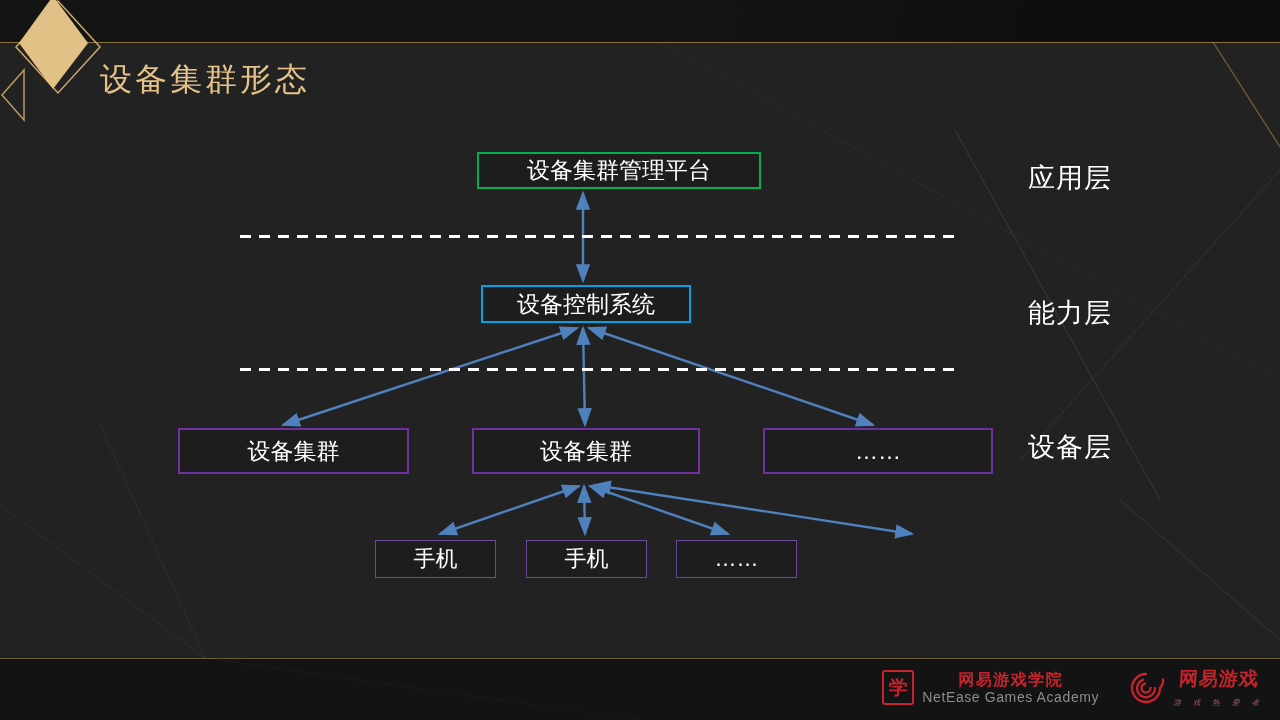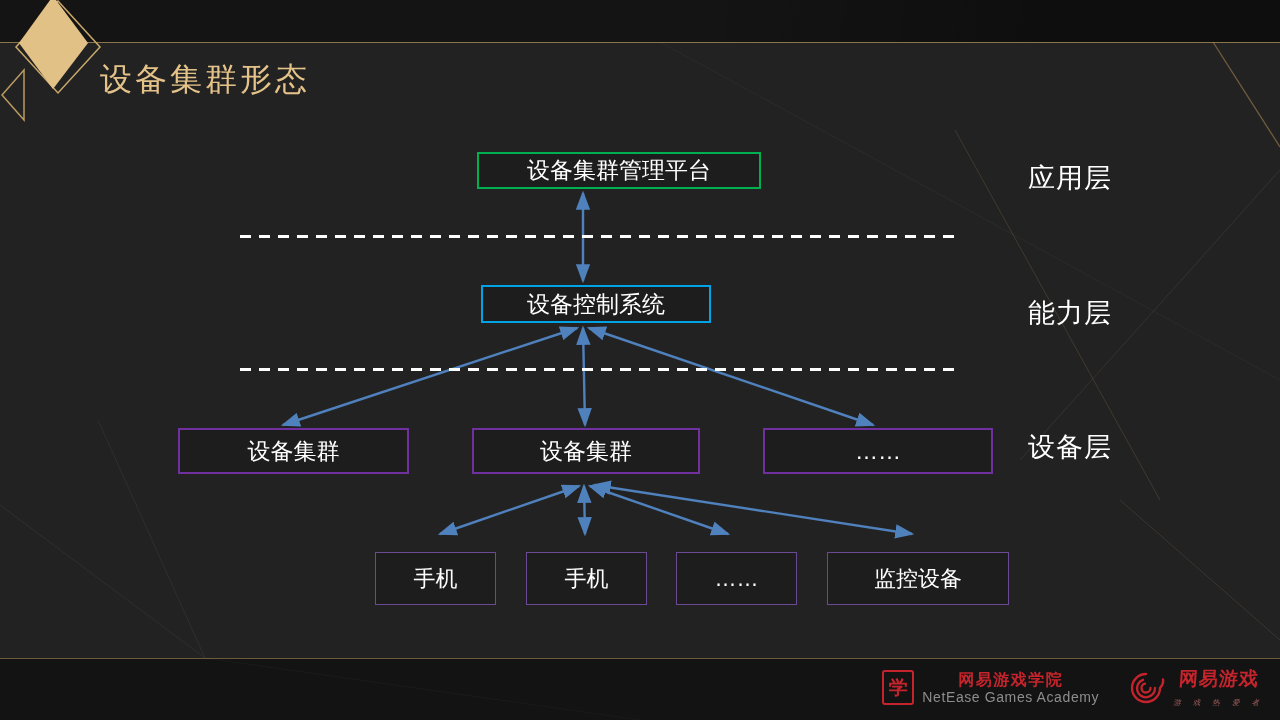--- a/index.html
+++ b/index.html
@@ -20,26 +20,26 @@
   .title{
     position:absolute;left:100px;top:50px;font-size:32px;letter-spacing:3px;
     color:#e4c389;font-weight:500;margin-top:8px;
   }
   
   .node{
     position:absolute;display:flex;align-items:center;justify-content:center;
     color:#ffffff;background:rgba(0,0,0,0.12);box-sizing:border-box;white-space:nowrap;
   }
   #node-platform{left:477px;top:152px;width:284px;height:37px;border:2.5px solid #00b050;font-size:23px;}
-  #node-control{left:481px;top:285px;width:230px;height:38px;border:2.5px solid #00a3e6;font-size:23px;}
+  #node-control{left:481px;top:285px;width:210px;height:38px;border:2.5px solid #00a3e6;font-size:23px;}
   .cluster{top:428px;height:46px;border:2px solid #7030a0;font-size:23px;}
   #cluster-1{left:178px;width:231px;}
   #cluster-2{left:472px;width:228px;}
   #cluster-3{left:763px;width:230px;}
-  .device{top:552px;height:53px;border:1.5px solid #6a4a94;font-size:22px;}
+  .device{top:540px;height:38px;border:1.5px solid #6a4a94;font-size:22px;}
   #device-1{left:375px;width:121px;}
   #device-2{left:526px;width:121px;}
   #device-3{left:676px;width:121px;}
   #device-4{left:827px;width:182px;}
   
   .dash-line{
     position:absolute;left:240px;width:715px;height:3px;
     background:repeating-linear-gradient(90deg,#ffffff 0 11px,transparent 11px 19px);
   }
   #dash-1{top:235px;}
@@ -114,21 +114,20 @@
   <div class="node" id="node-platform">设备集群管理平台</div>
   <div class="node" id="node-control">设备控制系统</div>
 
   <div class="node cluster" id="cluster-1">设备集群</div>
   <div class="node cluster" id="cluster-2">设备集群</div>
   <div class="node cluster" id="cluster-3">……</div>
 
   <div class="node device" id="device-1">手机</div>
   <div class="node device" id="device-2">手机</div>
   <div class="node device" id="device-3">……</div>
-  <div class="node device" id="device-4">监控设备</div>
 
   <div class="layer-label" id="layer-1">应用层</div>
   <div class="layer-label" id="layer-2">能力层</div>
   <div class="layer-label" id="layer-3">设备层</div>
 
   <div class="logos">
     <div class="logo-group">
       <div class="seal">学</div>
       <div class="logo-text">
         <span class="logo-name">网易游戏学院</span>

